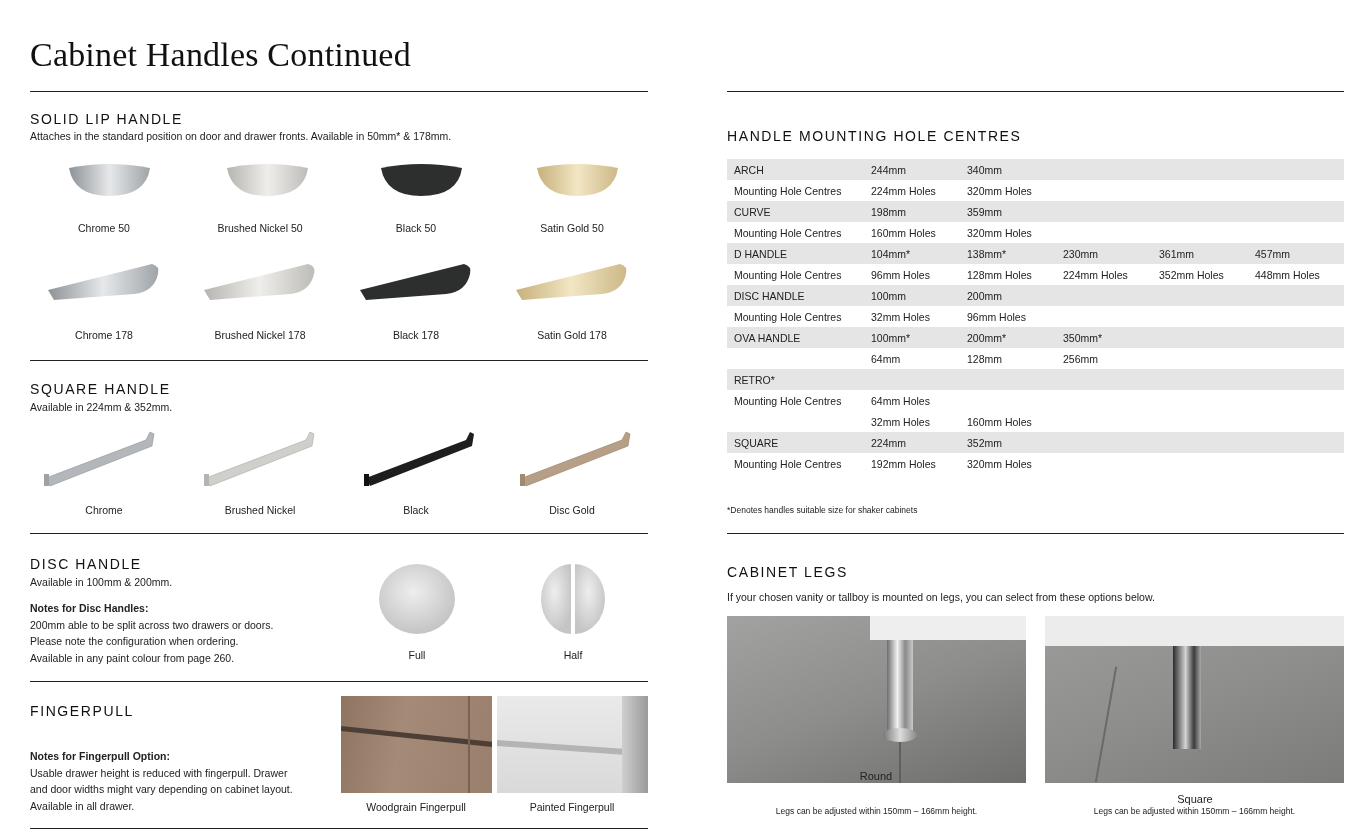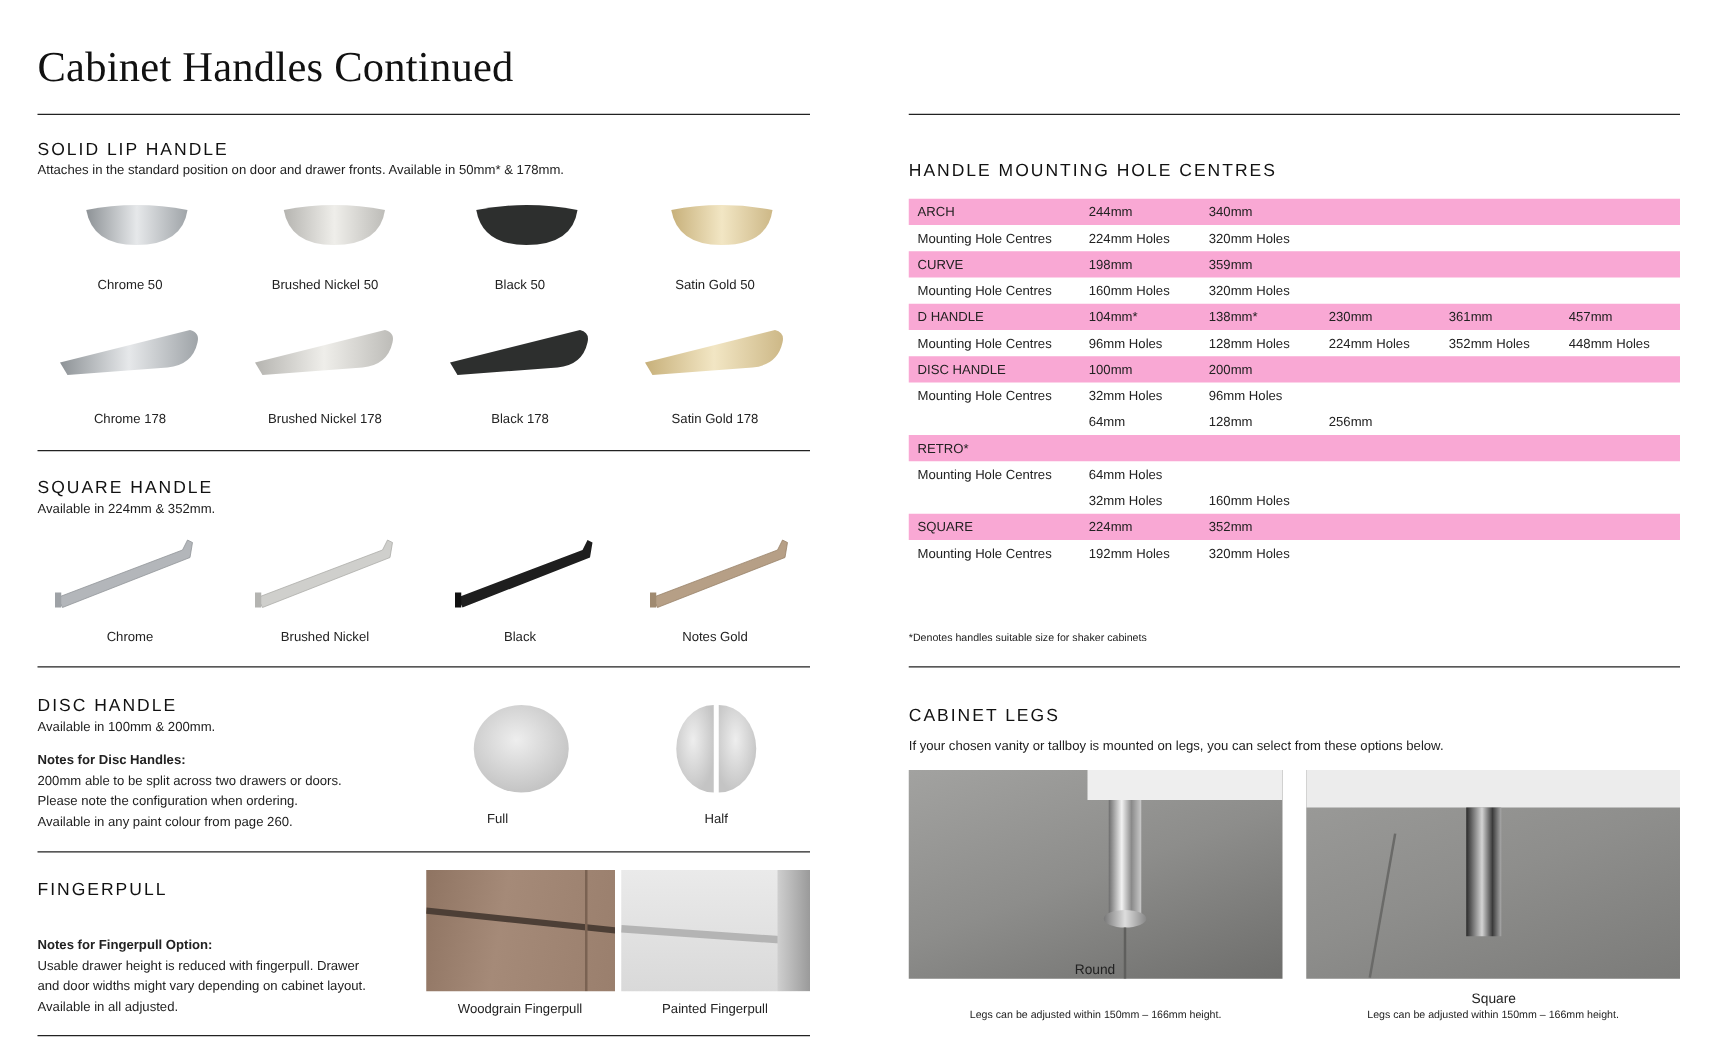--- a/index.html
+++ b/index.html
@@ -8,21 +8,21 @@
   .title{left:30px;top:36px;font-family:"Liberation Serif","DejaVu Serif",serif;font-size:34px;color:#111;letter-spacing:0.2px;}
   .rule{position:absolute;height:1px;background:#222;}
   .sec-h{position:absolute;font-size:14px;letter-spacing:1.6px;color:#111;font-weight:normal;}
   .sub{position:absolute;font-size:10.5px;color:#222;}
   .cap{position:absolute;font-size:10.5px;color:#222;text-align:center;width:140px;}
   .note{position:absolute;font-size:10.5px;color:#222;line-height:16.5px;}
   .note b{font-weight:bold;}
   
   .tbl{position:absolute;left:727px;top:159px;width:617px;border-collapse:collapse;font-size:10.5px;color:#222;}
   .tbl td{height:21px;padding:0 0 0 7px;vertical-align:middle;white-space:nowrap;}
-  .tbl tr.shade td{background:#f9a8d4;}
+  .tbl tr.shade td{background:#e5e5e5;}
   .c0{width:130px;} .c1{width:89px;} .c2{width:89px;} .c3{width:89px;} .c4{width:89px;}
   .foot{position:absolute;font-size:8.5px;color:#222;}
   
   .photo{position:absolute;overflow:hidden;}
 </style>
 </head>
 <body>
 
 <div class="abs title">Cabinet Handles Continued</div>
 <div class="rule" style="left:30px;top:91px;width:618px;"></div>
@@ -107,21 +107,21 @@
   <path d="M4 50 L104 12 L108 4 L112 6 L110 18 L8 58 Z" fill="#1e1e1e"></path>
   <rect x="2" y="46" width="5" height="12" fill="#111"></rect>
 </svg>
 <svg class="abs" style="left:518px;top:428px;" width="116" height="62">
   <path d="M4 50 L104 12 L108 4 L112 6 L110 18 L8 58 Z" fill="#b69f86" stroke="#967f66" stroke-width="0.6"></path>
   <rect x="2" y="46" width="5" height="12" fill="#a08a70"></rect>
 </svg>
 <div class="cap" style="left:34px;top:504px;">Chrome</div>
 <div class="cap" style="left:190px;top:504px;">Brushed Nickel</div>
 <div class="cap" style="left:346px;top:504px;text-align:center;">Black</div>
-<div class="cap" style="left:502px;top:504px;">Notes Gold</div>
+<div class="cap" style="left:502px;top:504px;">Disc Gold</div>
 
 <div class="rule" style="left:30px;top:533px;width:618px;"></div>
 
 <div class="sec-h" style="left:30px;top:556px;">DISC HANDLE</div>
 <div class="sub" style="left:30px;top:576px;">Available in 100mm &amp; 200mm.</div>
 <div class="note" style="left:30px;top:600px;">
   <div><b>Notes for Disc Handles:</b></div>
   <div>200mm able to be split across two drawers or doors.</div>
   <div>Please note the configuration when ordering.</div>
   <div>Available in any paint colour from page 260.</div>
@@ -133,31 +133,31 @@
         <stop offset="0" stop-color="#eeeeee"></stop>
         <stop offset="1" stop-color="#c4c4c4"></stop>
       </radialGradient>
     </defs>
   <ellipse cx="40" cy="36" rx="38" ry="35" fill="url(#dg)"></ellipse>
 </svg>
 <svg class="abs" style="left:533px;top:563px;" width="80" height="72">
   <path d="M38 1 A30 35 0 0 0 38 71 Z" fill="url(#dg)"></path>
   <path d="M42 1 A30 35 0 0 1 42 71 Z" fill="url(#dg)"></path>
 </svg>
-<div class="cap" style="left:328px;top:649px;">Full</div>
+<div class="cap" style="left:347px;top:649px;">Full</div>
 <div class="cap" style="left:503px;top:649px;text-align:center;">Half</div>
 
 <div class="rule" style="left:30px;top:681px;width:618px;"></div>
 
 <div class="sec-h" style="left:30px;top:703px;">FINGERPULL</div>
 <div class="note" style="left:30px;top:748px;">
   <div><b>Notes for Fingerpull Option:</b></div>
   <div>Usable drawer height is reduced with fingerpull. Drawer</div>
   <div>and door widths might vary depending on cabinet layout.</div>
-  <div>Available in all adjusted.</div>
+  <div>Available in all drawer.</div>
 </div>
 
 <div class="photo" style="left:341px;top:696px;width:151px;height:97px;background:linear-gradient(100deg,#8f7462 0%,#a58a78 40%,#9a7f6d 100%);">
   <div style="position:absolute;left:0;top:30px;width:160px;height:5px;background:#4d3f36;transform:rotate(6deg);transform-origin:left;"></div>
   <div style="position:absolute;right:22px;top:0;width:2px;height:97px;background:#7a6252;"></div>
 </div>
 <div class="photo" style="left:497px;top:696px;width:151px;height:97px;background:linear-gradient(180deg,#eaeaea 0%,#d9d9d9 100%);">
   <div style="position:absolute;left:0;top:44px;width:130px;height:6px;background:#b4b4b4;transform:rotate(4deg);transform-origin:left;"></div>
   <div style="position:absolute;right:0;top:0;width:26px;height:97px;background:linear-gradient(90deg,#cfcfcf,#9a9a9a);"></div>
 </div>
@@ -227,20 +227,28 @@
         <td class="c5"></td>
       </tr>
       <tr>
         <td class="c0">Mounting Hole Centres</td>
         <td class="c1">32mm Holes</td>
         <td class="c2">96mm Holes</td>
         <td class="c3"></td>
         <td class="c4"></td>
         <td class="c5"></td>
       </tr>
+      <tr class="shade">
+        <td class="c0">OVA HANDLE</td>
+        <td class="c1">100mm*</td>
+        <td class="c2">200mm*</td>
+        <td class="c3">350mm*</td>
+        <td class="c4"></td>
+        <td class="c5"></td>
+      </tr>
       <tr>
         <td class="c0"></td>
         <td class="c1">64mm</td>
         <td class="c2">128mm</td>
         <td class="c3">256mm</td>
         <td class="c4"></td>
         <td class="c5"></td>
       </tr>
       <tr class="shade">
         <td class="c0">RETRO*</td>

